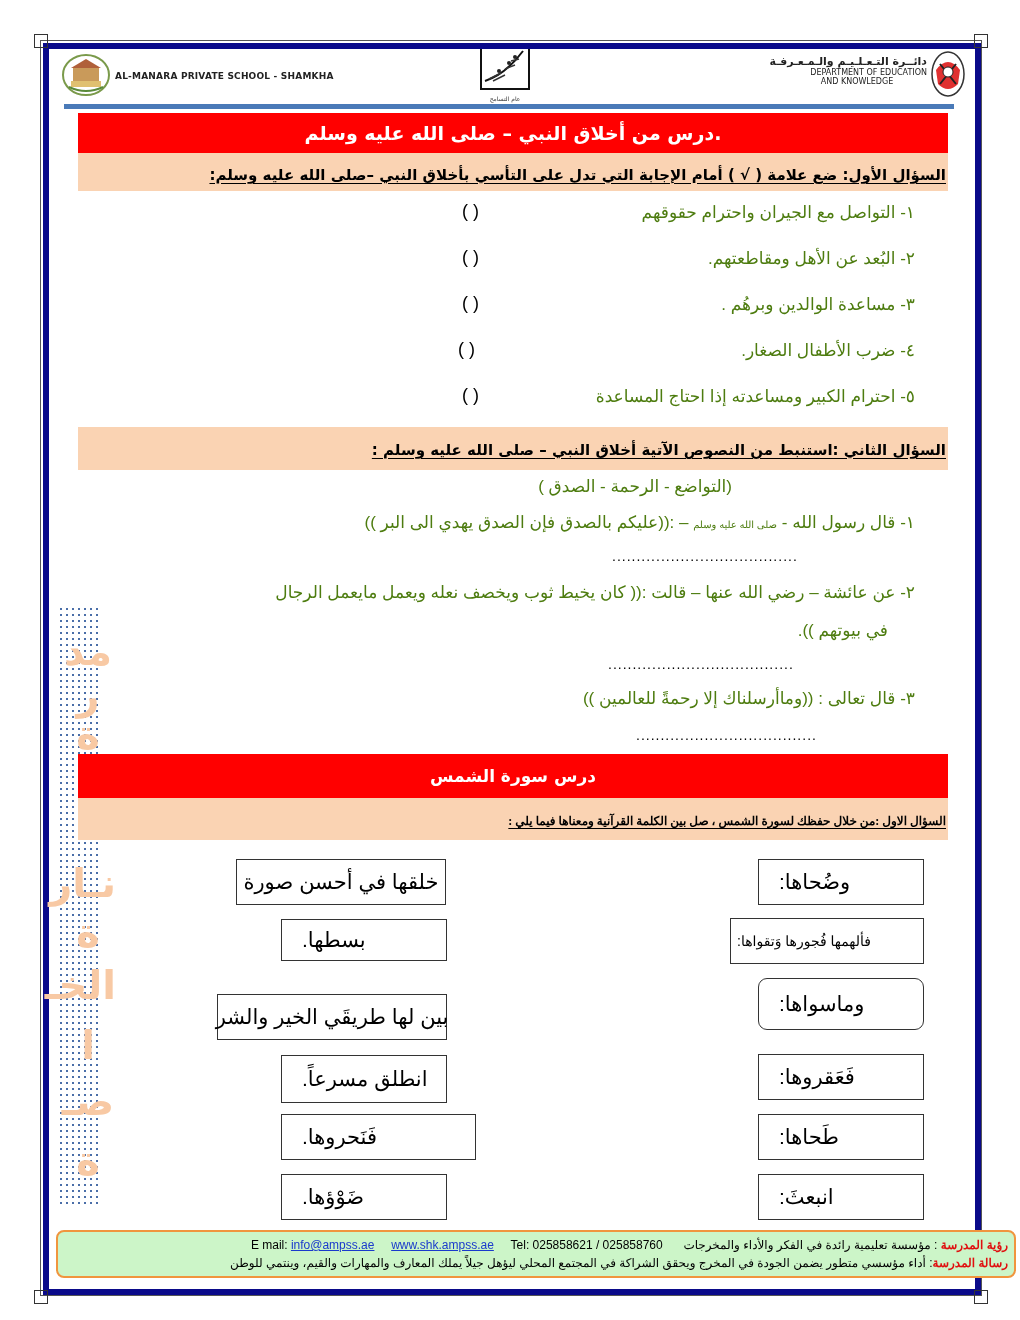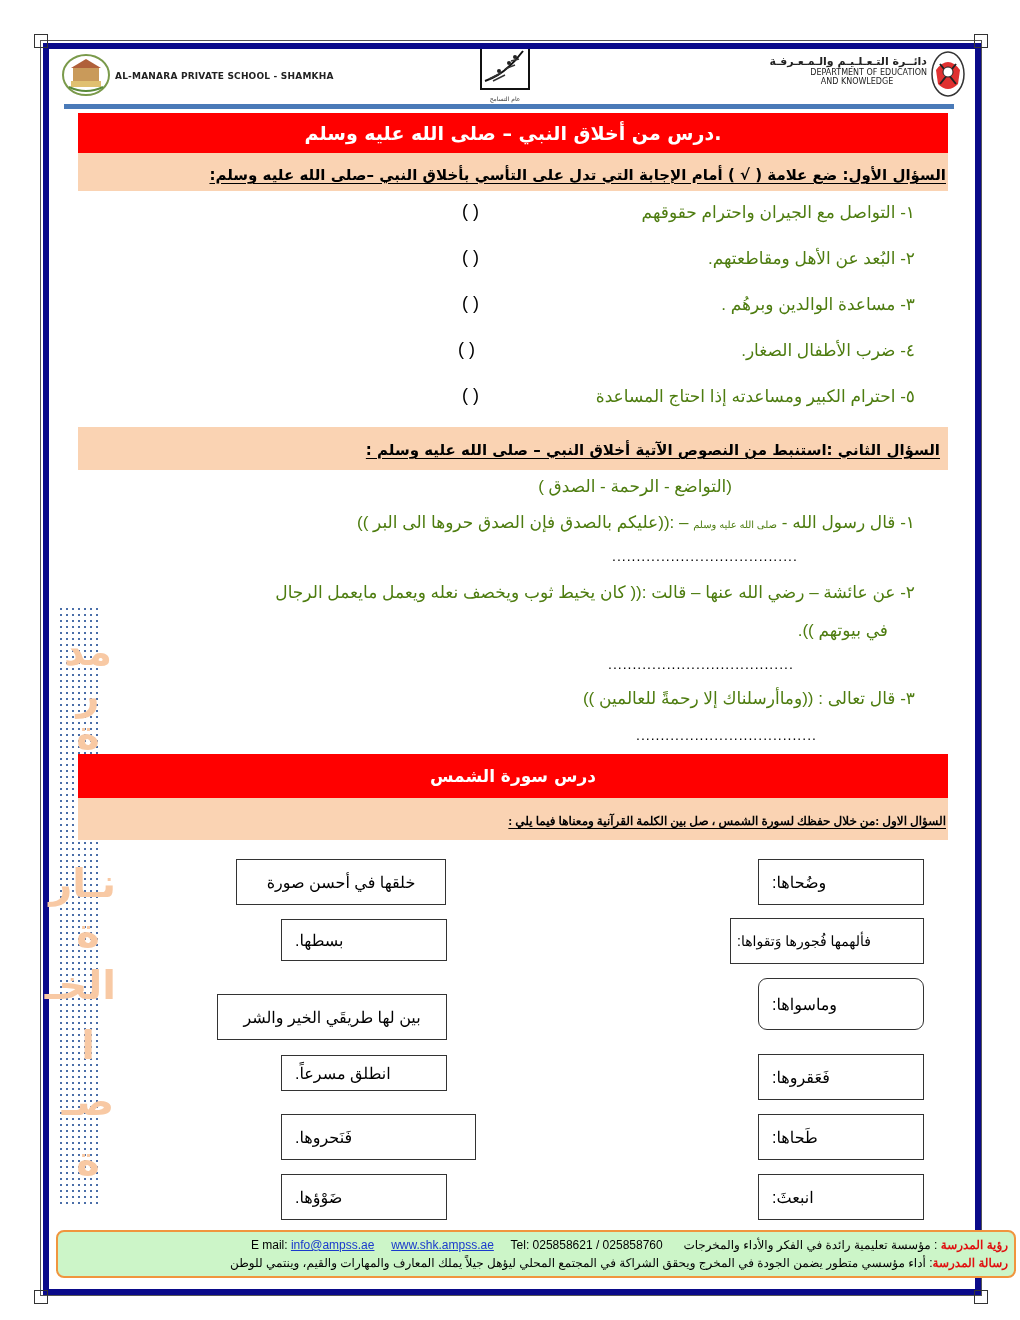--- a/index.html
+++ b/index.html
@@ -28,21 +28,21 @@
 
     .item { position: absolute; direction: rtl; text-align: right; font-size: 17px; color: #4d7c0f; font-family: "Liberation Sans", sans-serif; white-space: nowrap; }
     .paren { position: absolute; font-size: 18px; color: #000; font-family: "Liberation Sans", sans-serif; }
     .dots { position: absolute; font-size: 14px; letter-spacing: 1px; color: #000; font-family: "Liberation Sans", sans-serif; white-space: nowrap; }
 
     
     .watermark { position: absolute; left: 58px; top: 606px; width: 42px; height: 600px; background-image: radial-gradient(#4a6ea8 1px, transparent 1.2px); background-size: 6px 6px; }
     .wm-text { position: absolute; left: 60px; width: 56px; text-align: center; color: #f8c9a4; font-weight: bold; font-size: 40px; direction: rtl; font-family: "DejaVu Sans", sans-serif; }
 
     
-    .mbox { position: absolute; border: 1.5px solid #333; background: #fff; box-sizing: border-box; direction: rtl; text-align: right; font-size: 16px; font-family: "Liberation Sans", sans-serif; color: #000; padding: 0 13px; display: flex; align-items: center; justify-content: flex-end; white-space: nowrap; }
+    .mbox { position: absolute; border: 1.5px solid #333; background: #fff; box-sizing: border-box; direction: rtl; text-align: right; font-size: 21px; font-family: "Liberation Sans", sans-serif; color: #000; padding: 0 20px; display: flex; align-items: center; justify-content: flex-end; white-space: nowrap; }
     .mbox.left { justify-content: center; }
     .mbox.small { font-size: 14px; padding: 0 6px; }
 
     
     .footer { position: absolute; left: 56px; top: 1230px; width: 960px; height: 48px; background: #ccf5c8; border: 2px solid #f0953e; border-radius: 8px; box-sizing: border-box; }
     .footer-row { position: absolute; right: 6px; direction: rtl; font-size: 12px; font-family: "Liberation Sans", sans-serif; color: #000; white-space: nowrap; }
     .footer-red { color: #e01010; font-weight: bold; }
     .footer-link { color: #1a3acc; text-decoration: underline; }
   </style>
 </head>
@@ -98,29 +98,29 @@
 <div class="paren" style="left:462px;top:201px;">(     )</div>
 <div class="item" style="right:105px;top:248px;">٢- البُعد عن الأهل ومقاطعتهم.</div>
 <div class="paren" style="left:462px;top:247px;">(     )</div>
 <div class="item" style="right:105px;top:294px;">٣- مساعدة الوالدين وبرهُم .</div>
 <div class="paren" style="left:462px;top:293px;">(     )</div>
 <div class="item" style="right:105px;top:340px;">٤- ضرب الأطفال الصغار.</div>
 <div class="paren" style="left:458px;top:339px;">(     )</div>
 <div class="item" style="right:105px;top:386px;">٥- احترام الكبير ومساعدته إذا احتاج المساعدة</div>
 <div class="paren" style="left:462px;top:385px;">(     )</div>
 
-<div class="peach-band" style="top:427px;height:43px;line-height:46px;font-size:15px;padding-right:8px;box-sizing:border-box;">
+<div class="peach-band" style="top:427px;height:43px;line-height:46px;font-size:15px;padding-right:2px;box-sizing:border-box;">
   <span>السؤال الثاني :استنبط من النصوص الآتية أخلاق النبي – صلى الله عليه وسلم :</span>
 </div>
 <div class="item" style="right:288px;top:476px;">(التواضع  - الرحمة - الصدق )</div>
 
 <div class="item" style="right:105px;top:512px;">
   <span>١- قال رسول الله -</span>
   <span style="font-size:10px;">صلى الله عليه وسلم</span>
-  <span>– :((عليكم بالصدق فإن الصدق حروها الى البر ))</span>
+  <span>– :((عليكم بالصدق فإن الصدق يهدي الى البر ))</span>
 </div>
 <div class="dots" style="left:612px;top:548px;">......................................</div>
 
 <div class="item" style="right:105px;top:582px;">٢- عن عائشة – رضي الله عنها – قالت :(( كان يخيط ثوب ويخصف نعله ويعمل مايعمل الرجال</div>
 <div class="item" style="right:132px;top:620px;">في بيوتهم )).</div>
 <div class="dots" style="left:608px;top:656px;">......................................</div>
 
 <div class="item" style="right:105px;top:688px;">٣-  قال تعالى : ((وماأرسلناك إلا رحمةً للعالمين ))</div>
 <div class="dots" style="left:636px;top:727px;">.....................................</div>
 
@@ -145,21 +145,21 @@
 <div class="mbox" style="left:758px;top:859px;width:166px;height:46px;">وضُحاها:</div>
 <div class="mbox small" style="left:730px;top:918px;width:194px;height:46px;">فألهمها فُجورها وَتقواها:</div>
 <div class="mbox" style="left:758px;top:978px;width:166px;height:52px;border-radius:9px;">وماسواها:</div>
 <div class="mbox" style="left:758px;top:1054px;width:166px;height:46px;">فَعَقروها:</div>
 <div class="mbox" style="left:758px;top:1114px;width:166px;height:46px;">طَحاها:</div>
 <div class="mbox" style="left:758px;top:1174px;width:166px;height:46px;">انبعثَ:</div>
 
 <div class="mbox left" style="left:236px;top:859px;width:210px;height:46px;">خلقها في أحسن صورة</div>
 <div class="mbox" style="left:281px;top:919px;width:166px;height:42px;">بسطها.</div>
 <div class="mbox left" style="left:217px;top:994px;width:230px;height:46px;">بين لها طريقَي الخير والشر</div>
-<div class="mbox" style="left:281px;top:1055px;width:166px;height:36px;">انطلق مسرعاً.</div>
+<div class="mbox" style="left:281px;top:1055px;width:166px;height:48px;">انطلق مسرعاً.</div>
 <div class="mbox" style="left:281px;top:1114px;width:195px;height:46px;">فَنَحروها.</div>
 <div class="mbox" style="left:281px;top:1174px;width:166px;height:46px;">ضَوْؤها.</div>
 
 <div class="footer">
   <div class="footer-row" style="top:6px;">
     <span class="footer-red">رؤية المدرسة</span>
     <span>: مؤسسة تعليمية  رائدة في الفكر والأداء والمخرجات</span>
     <span style="display:inline-block;width:14px;"></span>
     <span dir="ltr">Tel: 025858621 / 025858760</span>
     <span style="display:inline-block;width:10px;"></span>

